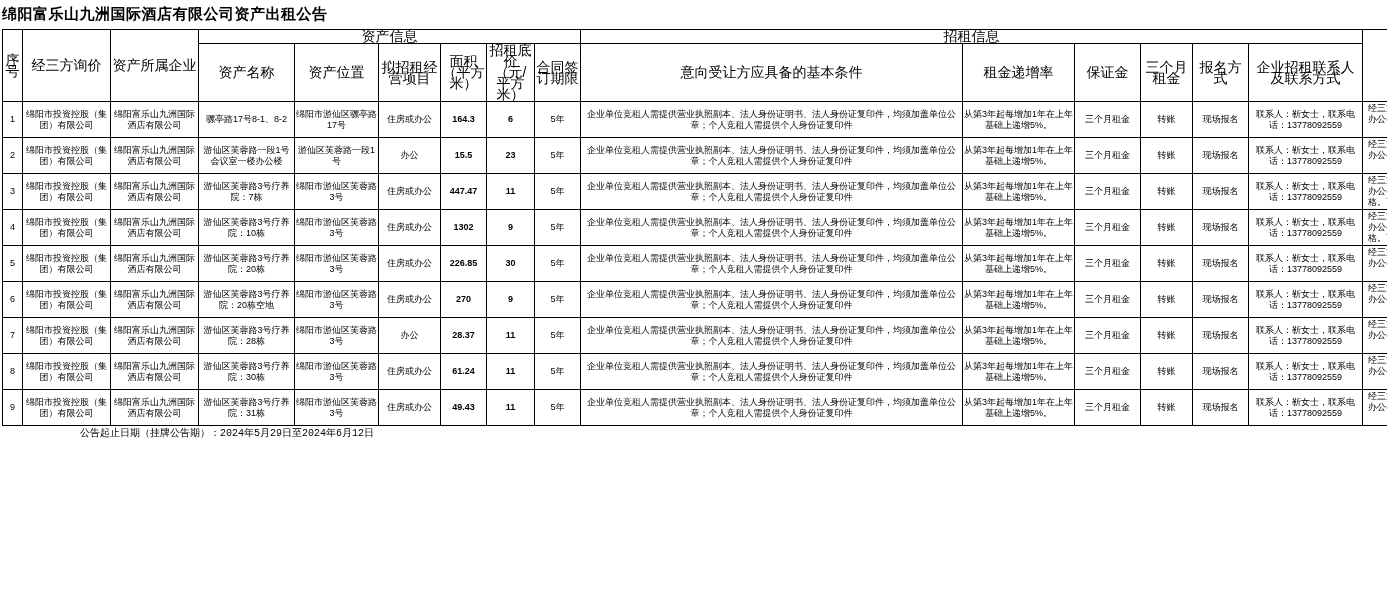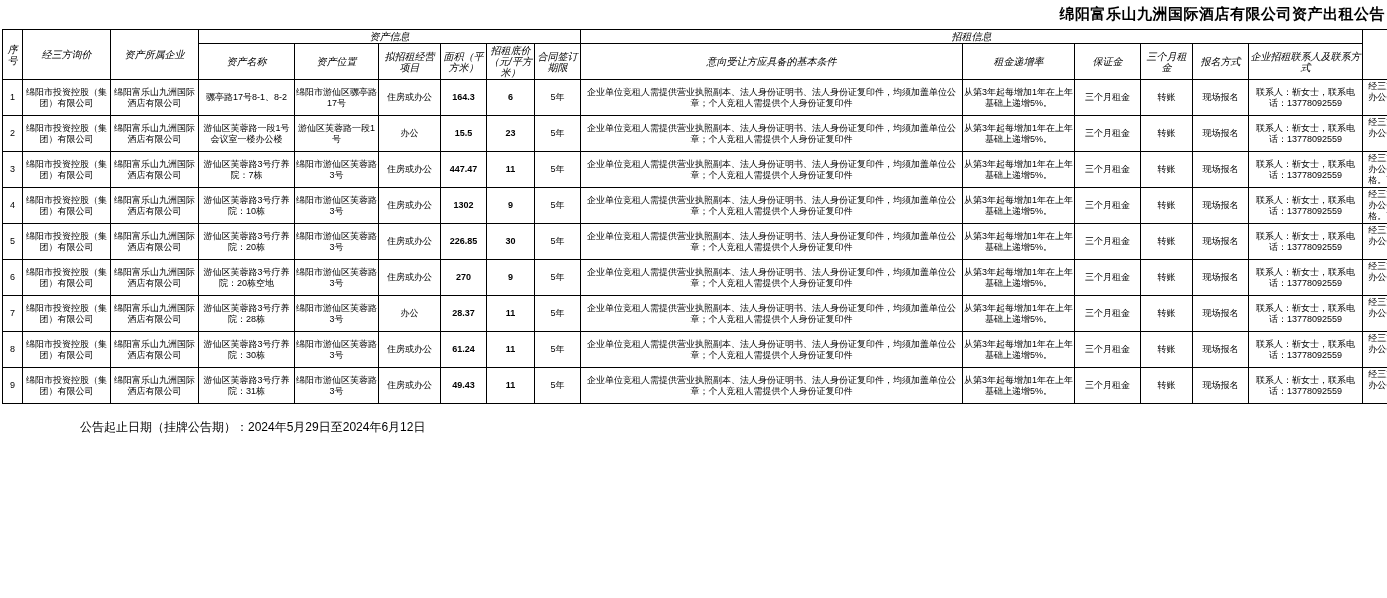--- a/index.html
+++ b/index.html
@@ -15,21 +15,21 @@
     overflow: hidden;
   }
   .page {
     width: 1387px;
     height: 598px;
     position: relative;
     box-sizing: border-box;
     padding: 0 2px;
   }
   .doc-title {
-    text-align: right;
+    text-align: left;
     font-size: 15px;
     font-weight: bold;
     letter-spacing: 0.5px;
     padding: 5px 0 6px 0;
     line-height: 18px;
   }
   table.main {
     border-collapse: collapse;
     width: 1383px;
     table-layout: fixed;
@@ -39,45 +39,45 @@
     border: 1px solid #000000;
     text-align: center;
     vertical-align: middle;
     font-size: 9px;
     line-height: 11px;
     padding: 1px 1px;
     word-break: break-all;
   }
   table.main th {
     font-weight: normal;
-    font-size: 10px;
+    font-size: 14px;
     line-height: 11px;
-    font-style: italic;
   }
   .grp-head {
     font-size: 10px;
   }
   td.cond {
     text-align: left;
     padding: 2px 3px;
     line-height: 12px;
     font-family: Liberation Serif, serif;
   }
   td.num {
     font-size: 10px;
     font-weight: bold;
   }
   td.idx {
     font-size: 10px;
   }
   .footer {
-    margin-top: 17px;
+    margin-top: 1px;
     padding-left: 78px;
-    font-size: 12px;
+    font-size: 10px;
     line-height: 13px;
+    font-family: Liberation Mono, monospace;
   }
   
   col.c0 { width: 20px; }
   col.c1 { width: 88px; }
   col.c2 { width: 88px; }
   col.c3 { width: 96px; }
   col.c4 { width: 84px; }
   col.c5 { width: 62px; }
   col.c6 { width: 46px; }
   col.c7 { width: 48px; }

